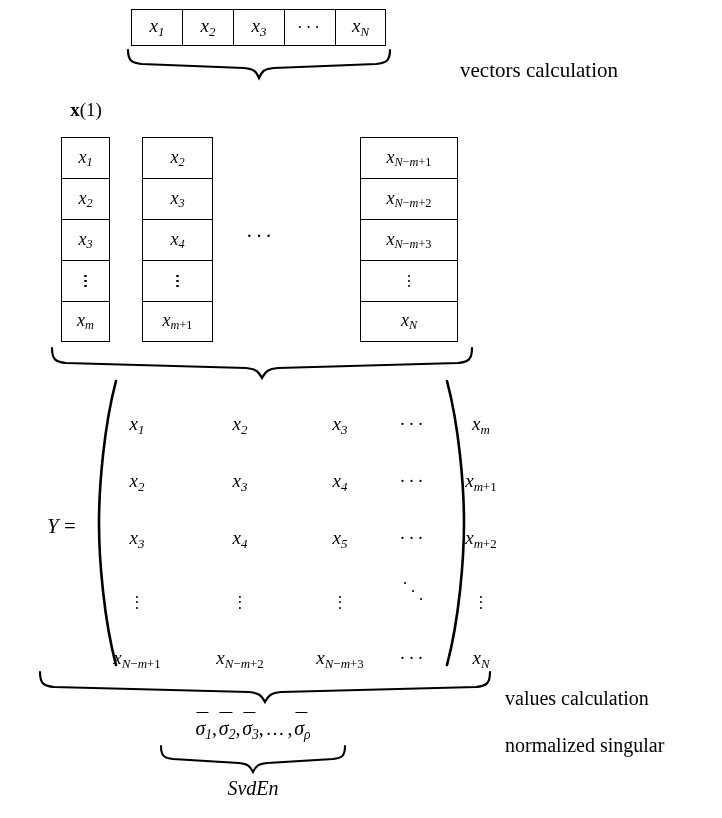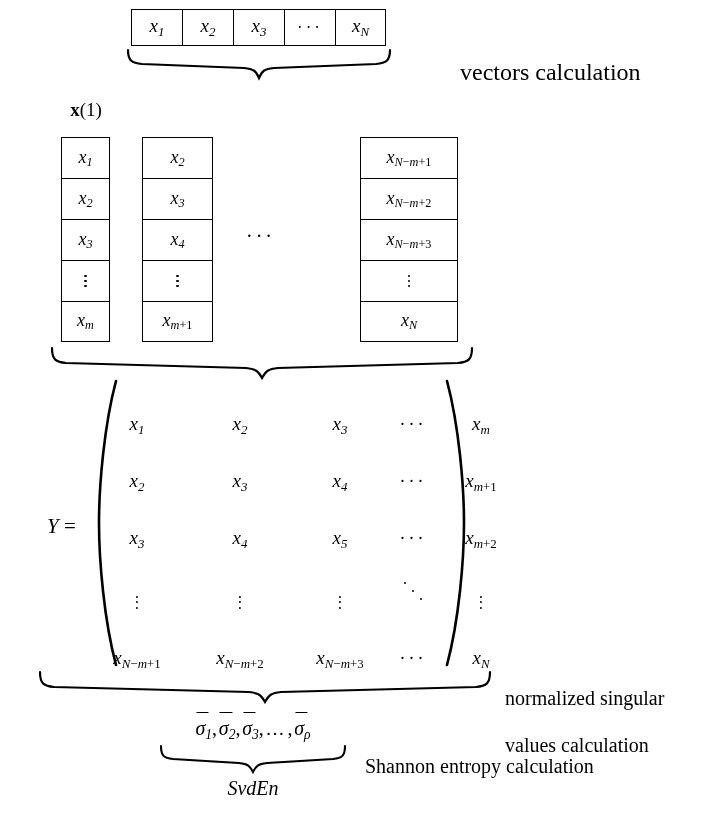--- a/index.html
+++ b/index.html
@@ -127,21 +127,21 @@
     </div>
   </div>
 
   <div class="abs" style="left:126px; top:48px;">
     <svg width="266" height="32" viewBox="0 0 266 32">
       <path d="M2,2 C2,13 6,15 16,16 L118,20 C128,21 130,23 133,30
                C136,23 138,21 148,20 L250,16 C260,15 264,13 264,2" fill="none" stroke="#000" stroke-width="2.2" stroke-linecap="round"></path>
     </svg>
   </div>
 
-  <div class="abs sidelabel" style="left:460px; top:58px; font-size:24px;">vectors calculation</div>
+  <div class="abs sidelabel" style="left:460px; top:58px; font-size:21px;">vectors calculation</div>
 
   <div class="abs vlabel" style="left:61px; top:99px; width:50px; font-size:19px;">
     <span class="bf">x</span><span class="paren">(1)</span>
   </div>
   <div class="abs colvec" style="left:61px; top:137px;">
     <div class="cellbox" style="width:49px;height:41px;">
       <span class="math" style="font-size:18px;">x<span class="sub">1</span></span>
       </div>
     <div class="cellbox" style="width:49px;height:41px;">
       <span class="math" style="font-size:18px;">x<span class="sub">2</span></span>
@@ -285,32 +285,31 @@
   <div class="abs math" style="left:481px; top:648px; font-size:19px; transform:translateX(-50%);">x<span class="sub upr">N</span></div>
 
   <div class="abs" style="left:38px; top:670px;">
     <svg width="455" height="34" viewBox="0 0 455 34">
       <path d="M2,2 C2,14 6,16 16,17 L211,22 C221,23 223,25 227,32
                C231,25 233,23 243,22 L438,17 C448,16 452,14 452,2" fill="none" stroke="#000" stroke-width="2.2" stroke-linecap="round"></path>
     </svg>
   </div>
 
   <div class="abs sidelabel" style="left:505px; top:663px; font-size:20px;">
+    <div>values calculation</div>
     <div>normalized singular</div>
-    <div>values calculation</div>
   </div>
 
   <div class="abs math" style="left:253px; top:718px; font-size:20px; transform:translateX(-50%);">
     <span style="display:inline-block;position:relative;">σ<span style="position:absolute;left:1px;top:-0.30em;width:0.62em;height:1.3px;background:#000;"></span></span><span class="sub">1</span><span class="subop">, </span><span style="display:inline-block;position:relative;">σ<span style="position:absolute;left:1px;top:-0.30em;width:0.62em;height:1.3px;background:#000;"></span></span><span class="sub">2</span><span class="subop">, </span><span style="display:inline-block;position:relative;">σ<span style="position:absolute;left:1px;top:-0.30em;width:0.62em;height:1.3px;background:#000;"></span></span><span class="sub">3</span><span class="subop">, </span><span class="hdots" style="font-size:0.95em;">…</span><span class="subop">, </span><span style="display:inline-block;position:relative;">σ<span style="position:absolute;left:1px;top:-0.30em;width:0.62em;height:1.3px;background:#000;"></span></span><span class="sub">ρ</span>
   </div>
 
   <div class="abs" style="left:159px; top:744px;">
     <svg width="190" height="30" viewBox="0 0 190 30">
       <path d="M2,2 C2,12 5,14 14,15 L80,19 C89,20 91,22 94,28
                C97,22 99,20 108,19 L174,15 C183,14 186,12 186,2" fill="none" stroke="#000" stroke-width="2.1" stroke-linecap="round"></path>
     </svg>
   </div>
 
-  <div class="abs sidelabel" style="left:365px; top:755px; font-size:20px;">Shannon entropy calculation</div>
 
   <div class="abs math" style="left:253px; top:778px; font-size:20px; transform:translateX(-50%); font-style:italic;">SvdEn</div>
 
 </div>
 
 </body></html>

